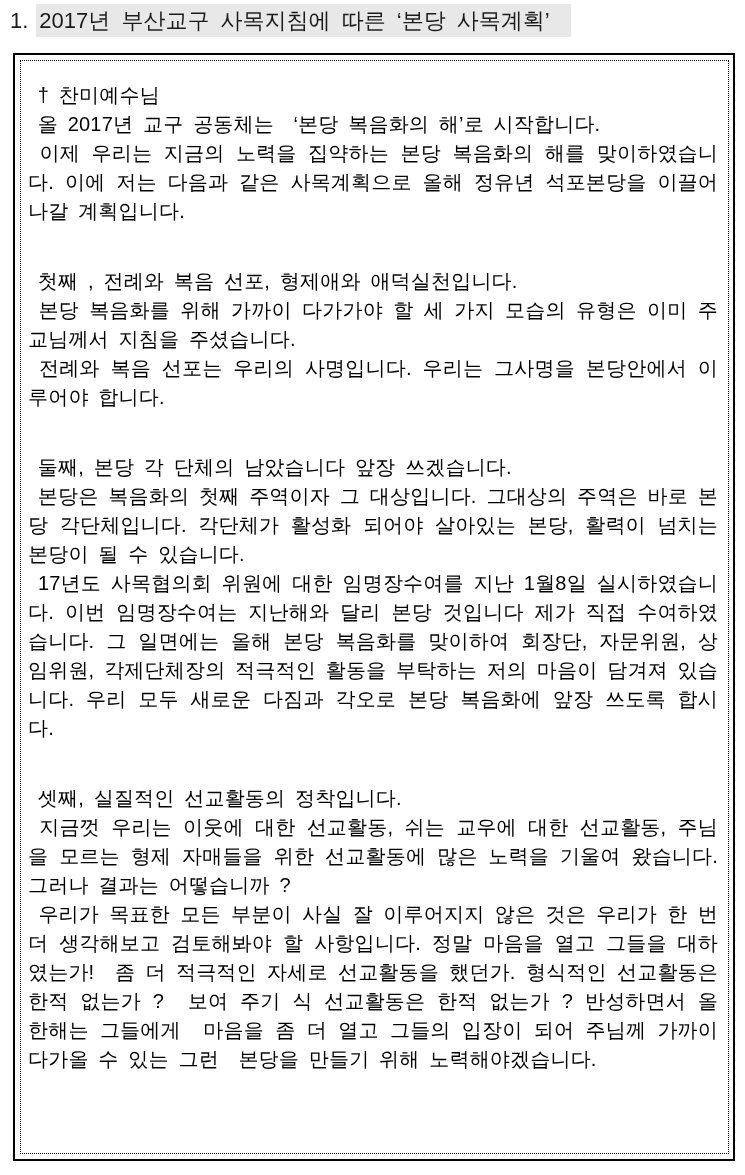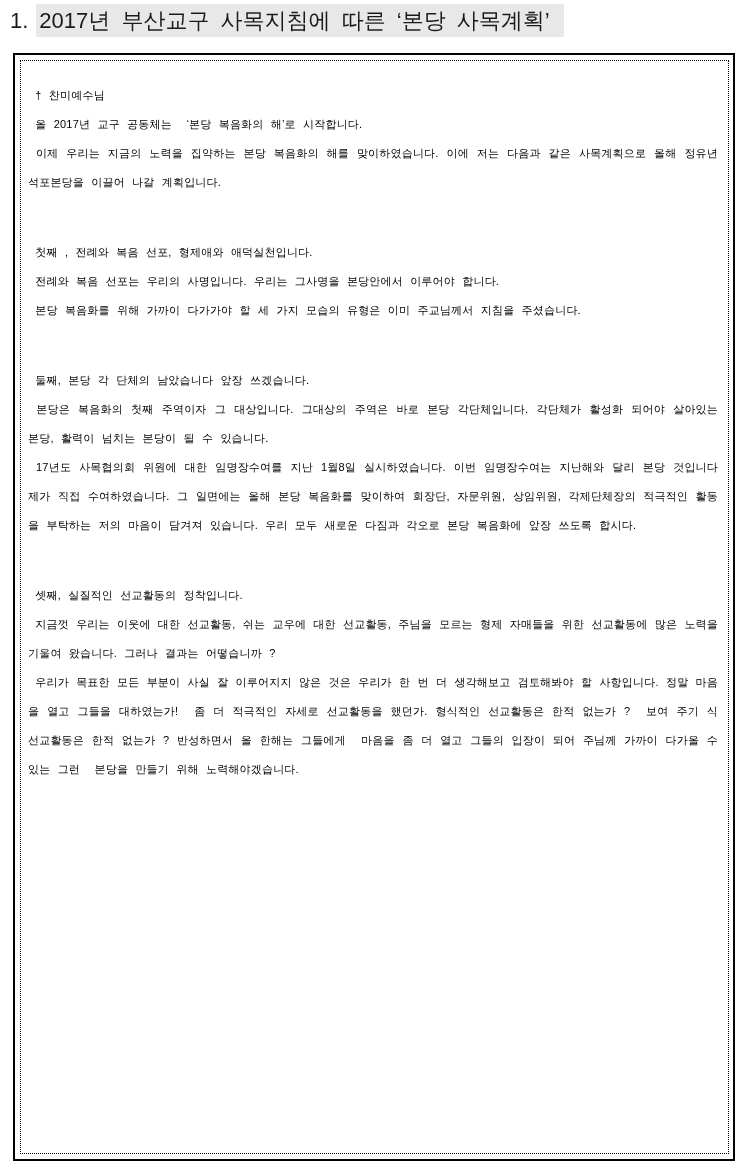--- a/index.html
+++ b/index.html
@@ -21,21 +21,21 @@
     font-weight: 500;
     line-height: 30px;
     white-space: nowrap;
     word-spacing: 5px;
     color: #1a1a1a;
   }
   .title-number { padding-right: 4px; }
   .title-highlight {
     background: #e8e8e8;
     margin-left: 4px;
-    padding: 4px 14px 4px 3px;
+    padding: 4px 21px 4px 3px;
   }
   .doc-box {
     position: absolute;
     left: 13px;
     top: 53px;
     width: 722px;
     height: 1108px;
     border: 2px solid #000000;
     box-sizing: border-box;
     background: #ffffff;
@@ -43,21 +43,21 @@
   .doc-inner {
     position: absolute;
     top: 5px; left: 5px; right: 4px; bottom: 5px;
     border: 1px dotted #000000;
     box-sizing: border-box;
     padding: 20px 10px 0 7px;
     overflow: hidden;
   }
   .para {
     margin: 0;
-    font-size: 11px;
+    font-size: 20px;
     line-height: 29px;
     letter-spacing: 0.2px;
     word-spacing: 4px;
     text-align: justify;
     white-space: pre-wrap;
     color: #000000;
   }
   .section { margin-top: 41px; }
 </style>
 </head>
@@ -69,22 +69,22 @@
 
   <div class="doc-box">
     <div class="doc-inner">
 
       <p class="para"> † 찬미예수님</p>
       <p class="para"> 올 2017년 교구 공동체는  ‘본당 복음화의 해’로 시작합니다.</p>
       <p class="para"> 이제 우리는 지금의 노력을 집약하는 본당 복음화의 해를 맞이하였습니다. 이에 저는 다음과 같은 사목계획으로 올해 정유년 석포본당을 이끌어 나갈 계획입니다.</p>
 
       <div class="section">
         <p class="para"> 첫째 , 전례와 복음 선포, 형제애와 애덕실천입니다.</p>
+        <p class="para"> 본당 복음화를 위해 가까이 다가가야 할 세 가지 모습의 유형은 이미 주교님께서 지침을 주셨습니다.</p>
         <p class="para"> 전례와 복음 선포는 우리의 사명입니다. 우리는 그사명을 본당안에서 이루어야 합니다.</p>
-        <p class="para"> 본당 복음화를 위해 가까이 다가가야 할 세 가지 모습의 유형은 이미 주교님께서 지침을 주셨습니다.</p>
       </div>
 
       <div class="section">
         <p class="para"> 둘째, 본당 각 단체의 남았습니다 앞장 쓰겠습니다.</p>
         <p class="para"> 본당은 복음화의 첫째 주역이자 그 대상입니다. 그대상의 주역은 바로 본당 각단체입니다. 각단체가 활성화 되어야 살아있는 본당, 활력이 넘치는 본당이 될 수 있습니다.</p>
         <p class="para"> 17년도 사목협의회 위원에 대한 임명장수여를 지난 1월8일 실시하였습니다. 이번 임명장수여는 지난해와 달리 본당 것입니다 제가 직접 수여하였습니다. 그 일면에는 올해 본당 복음화를 맞이하여 회장단, 자문위원, 상임위원, 각제단체장의 적극적인 활동을 부탁하는 저의 마음이 담겨져 있습니다. 우리 모두 새로운 다짐과 각오로 본당 복음화에 앞장 쓰도록 합시다.</p>
       </div>
 
       <div class="section">
         <p class="para"> 셋째, 실질적인 선교활동의 정착입니다.</p>

